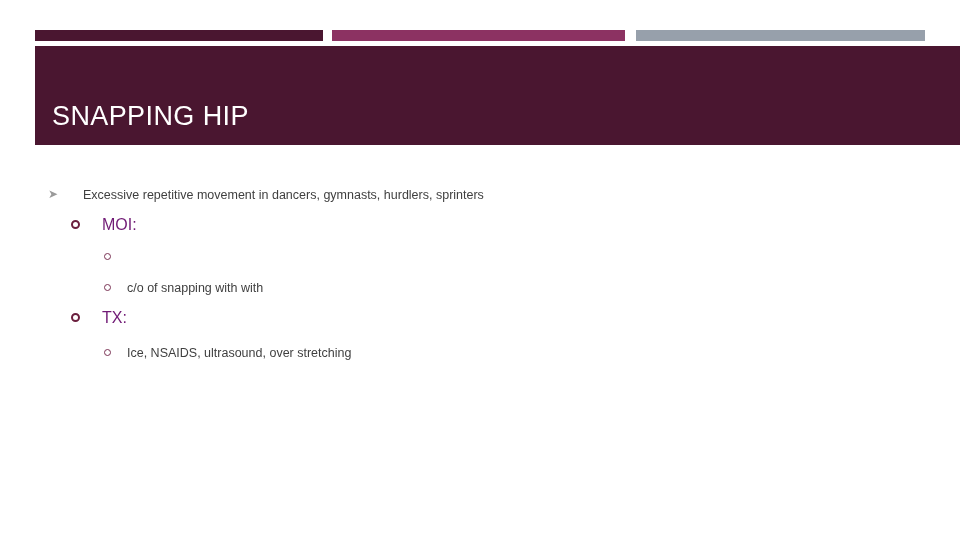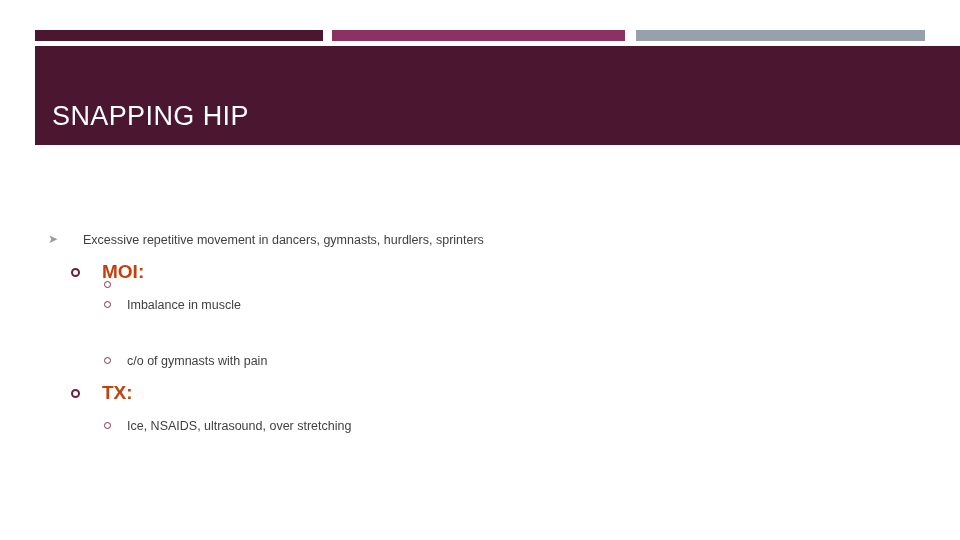--- a/index.html
+++ b/index.html
@@ -69,21 +69,20 @@
 
   .bullet-mark {
     flex: 0 0 auto;
     display: inline-block;
     text-align: left;
   }
   .bullet-text {
     flex: 0 0 auto;
     color: #404040;
     font-family: "Liberation Sans", sans-serif;
-    margin-top: 45px;
   }
 
   
   .lvl1 { margin-left: 13px; height: 28px; }
   .lvl1 .bullet-mark {
     width: 35px;
     color: #9a9a9a;
     font-size: 13px;
     line-height: 1;
   }
@@ -95,23 +94,22 @@
   
   .lvl2 { margin-left: 36px; height: 37px; }
   .lvl2 .bullet-mark {
     width: 31px;
     color: #6B1F3E;
     font-size: 13px;
     font-weight: bold;
     line-height: 1;
   }
   .lvl2 .bullet-text {
-    font-size: 19px;
-    color: #c2410c;
-    font-weight: bold;
+    font-size: 16px;
+    color: #701a75;
   }
 
   
   .lvl3 { margin-left: 69px; height: 28px; }
   .lvl3 .bullet-mark {
     width: 23px;
     color: #7A3254;
     font-size: 10px;
     line-height: 1;
   }
@@ -160,28 +158,24 @@
       <div class="bullet-row lvl1">
         <span class="bullet-mark"><span class="arrow-glyph">➤</span></span>
         <span class="bullet-text">Excessive repetitive movement in dancers, gymnasts, hurdlers, sprinters</span>
       </div>
       <div class="bullet-row lvl2">
         <span class="bullet-mark"><span class="ring ring-lg"></span></span>
         <span class="bullet-text">MOI:</span>
       </div>
       <div class="bullet-row lvl3">
         <span class="bullet-mark"><span class="ring ring-sm"></span></span>
-        <span class="bullet-text">Imbalance in muscle</span>
       </div>
       <div class="bullet-row lvl3">
         <span class="bullet-mark"><span class="ring ring-sm"></span></span>
-      </div>
-      <div class="bullet-row lvl3">
-        <span class="bullet-mark"><span class="ring ring-sm"></span></span>
-        <span class="bullet-text">c/o of gymnasts with pain</span>
+        <span class="bullet-text">c/o of snapping with with</span>
       </div>
       <div class="bullet-row lvl2">
         <span class="bullet-mark"><span class="ring ring-lg"></span></span>
         <span class="bullet-text">TX:</span>
       </div>
       <div class="bullet-row lvl3">
         <span class="bullet-mark"><span class="ring ring-sm"></span></span>
         <span class="bullet-text">Ice, NSAIDS, ultrasound, over stretching</span>
       </div>
     </div>

